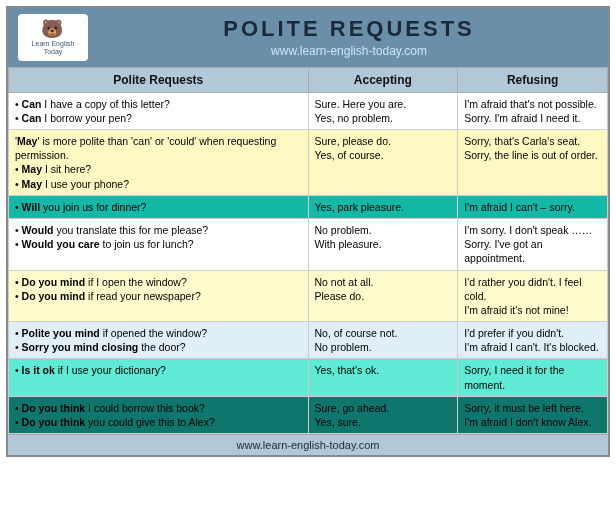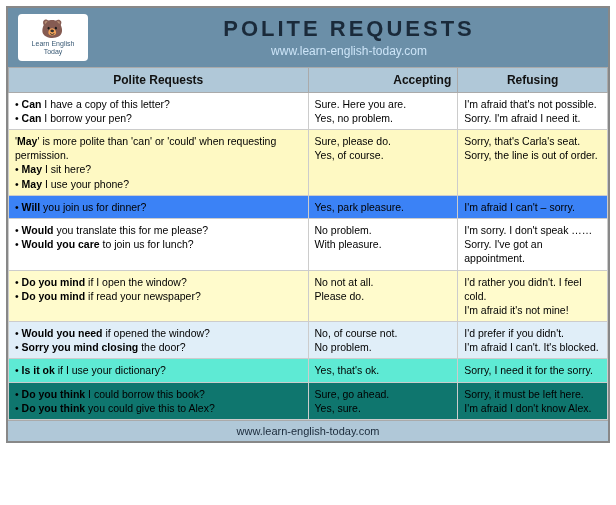--- a/index.html
+++ b/index.html
@@ -74,27 +74,27 @@
     td {
       border: 1px solid #ccc;
       padding: 4px 6px;
       vertical-align: top;
       font-size: 10.5px;
       line-height: 1.35;
     }
     .row-yellow td { background: #fffbcc; }
     .row-white td { background: #fff; }
     .row-lavender td { background: #fef9c3; }
-    .row-pink td { background: #3b82f6; }
+    .row-pink td { background: #14b8a6; }
     .row-light-blue td { background: #e0eef8; }
     .row-green td { background: #5eead4; }
     .row-cream td { background: #0f766e; }
 
     .col-requests { width: 50%; }
-    .col-accepting { width: 25%; text-align: right; }
+    .col-accepting { width: 25%; }
     .col-refusing { width: 25%; }
     .footer {
       background: #b0c8d8;
       text-align: center;
       padding: 4px;
       font-size: 11px;
       color: #1a2a3a;
       border-top: 1px solid #aaa;
     }
   </style>
@@ -143,28 +143,28 @@
           <td>• <b>Would</b> you translate this for me please?<br>• <b>Would you care</b> to join us for lunch?</td>
           <td>No problem.<br>With pleasure.</td>
           <td>I'm sorry. I don't speak ……<br>Sorry. I've got an appointment.</td>
         </tr>
         <tr class="row-yellow">
           <td>• <b>Do you mind</b> if I open the window?<br>• <b>Do you mind</b> if read your newspaper?</td>
           <td>No not at all.<br>Please do.</td>
           <td>I'd rather you didn't. I feel cold.<br>I'm afraid it's not mine!</td>
         </tr>
         <tr class="row-light-blue">
-          <td>• <b>Would you need</b> if opened the window?<br>• <b>Sorry you mind closing</b> the door?</td>
+          <td>• <b>Polite you mind</b> if opened the window?<br>• <b>Sorry you mind closing</b> the door?</td>
           <td>No, of course not.<br>No problem.</td>
           <td>I'd prefer if you didn't.<br>I'm afraid I can't. It's blocked.</td>
         </tr>
         <tr class="row-green">
           <td>• <b>Is it ok</b> if I use your dictionary?</td>
           <td>Yes, that's ok.</td>
-          <td>Sorry, I need it for the sorry.</td>
+          <td>Sorry, I need it for the moment.</td>
         </tr>
         <tr class="row-cream">
           <td>• <b>Do you think</b> I could borrow this book?<br>• <b>Do you think</b> you could give this to Alex?</td>
           <td>Sure, go ahead.<br>Yes, sure.</td>
           <td>Sorry, it must be left here.<br>I'm afraid I don't know Alex.</td>
         </tr>
       </tbody>
   </table>
 
   <div class="footer">

